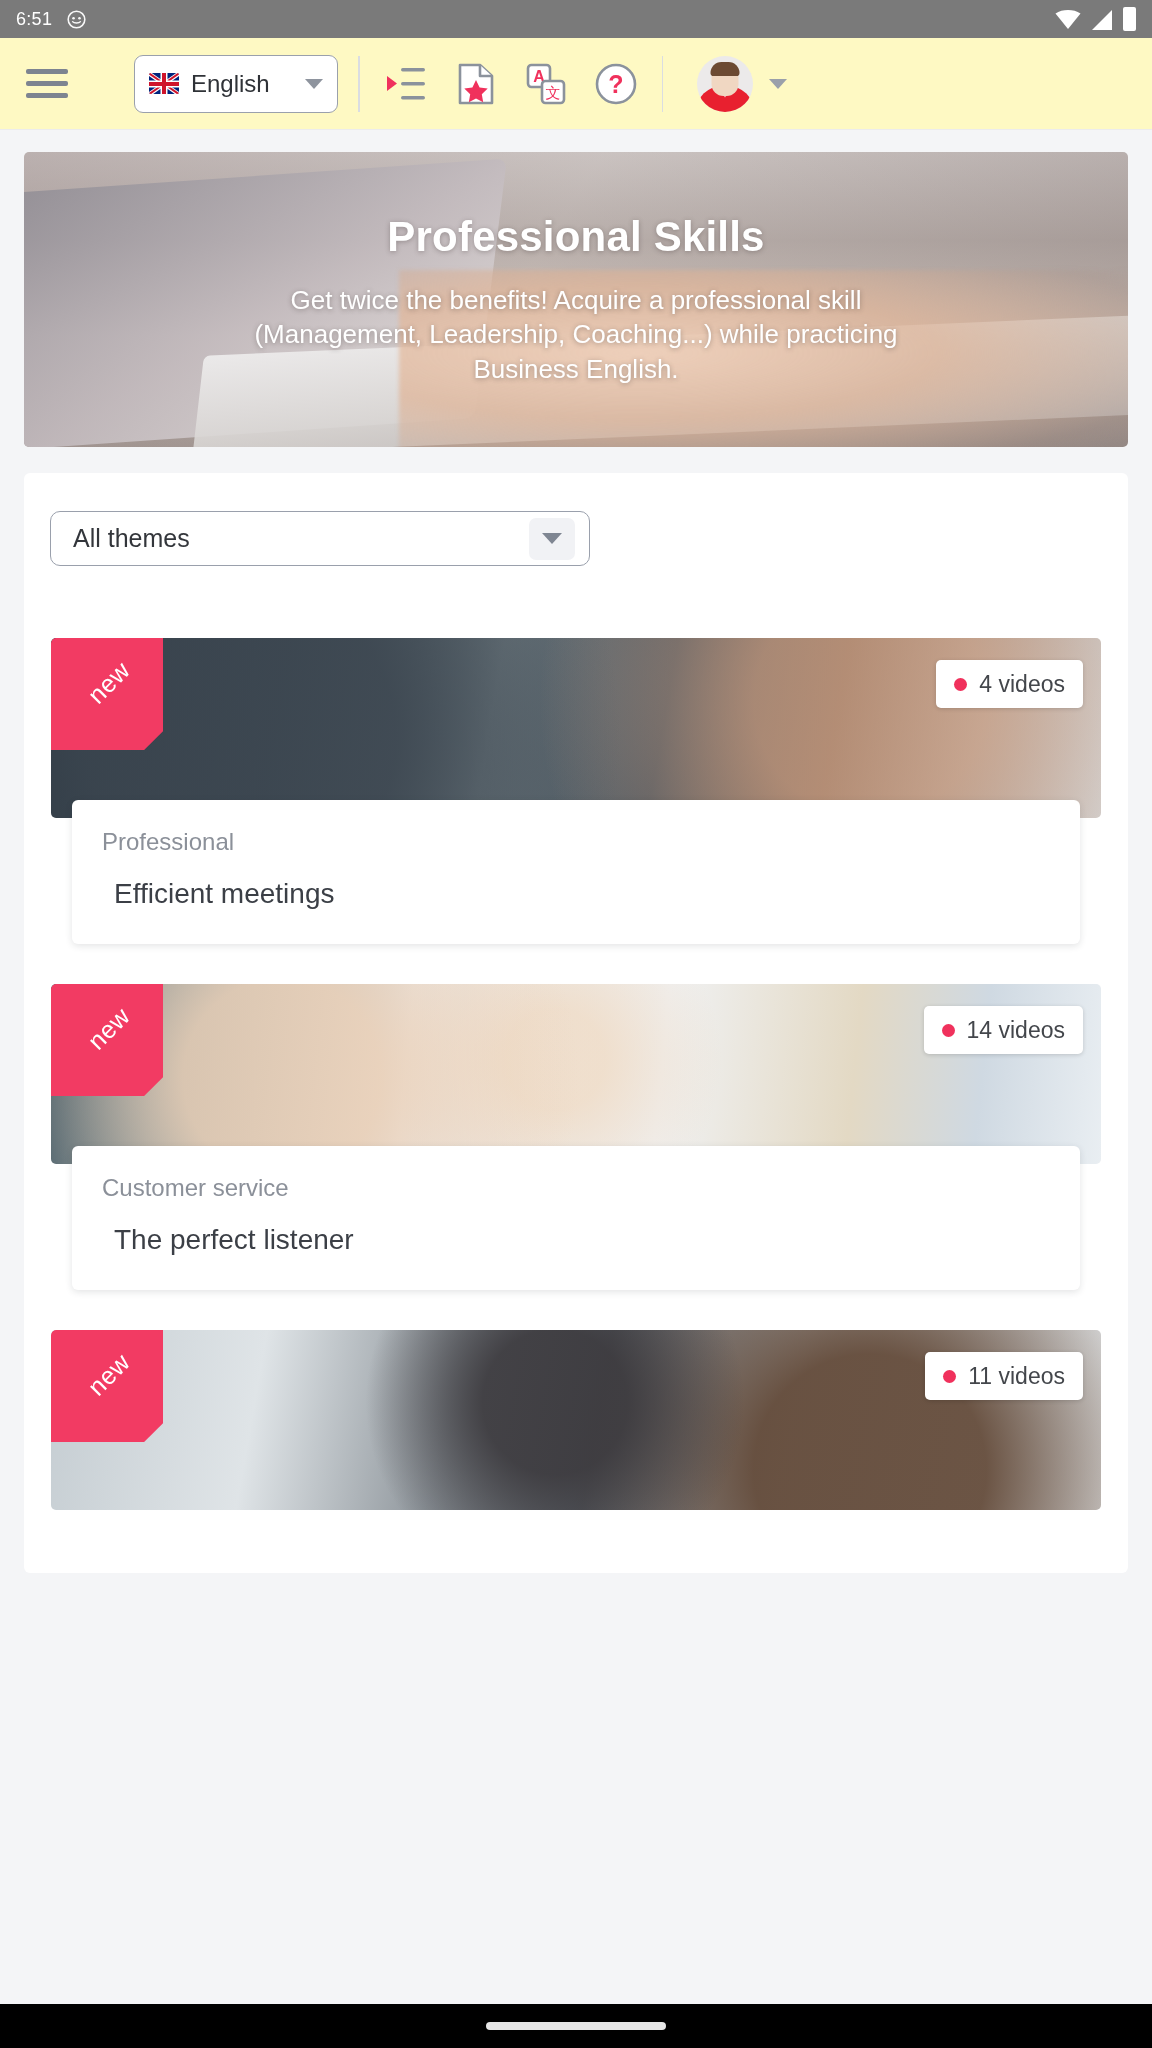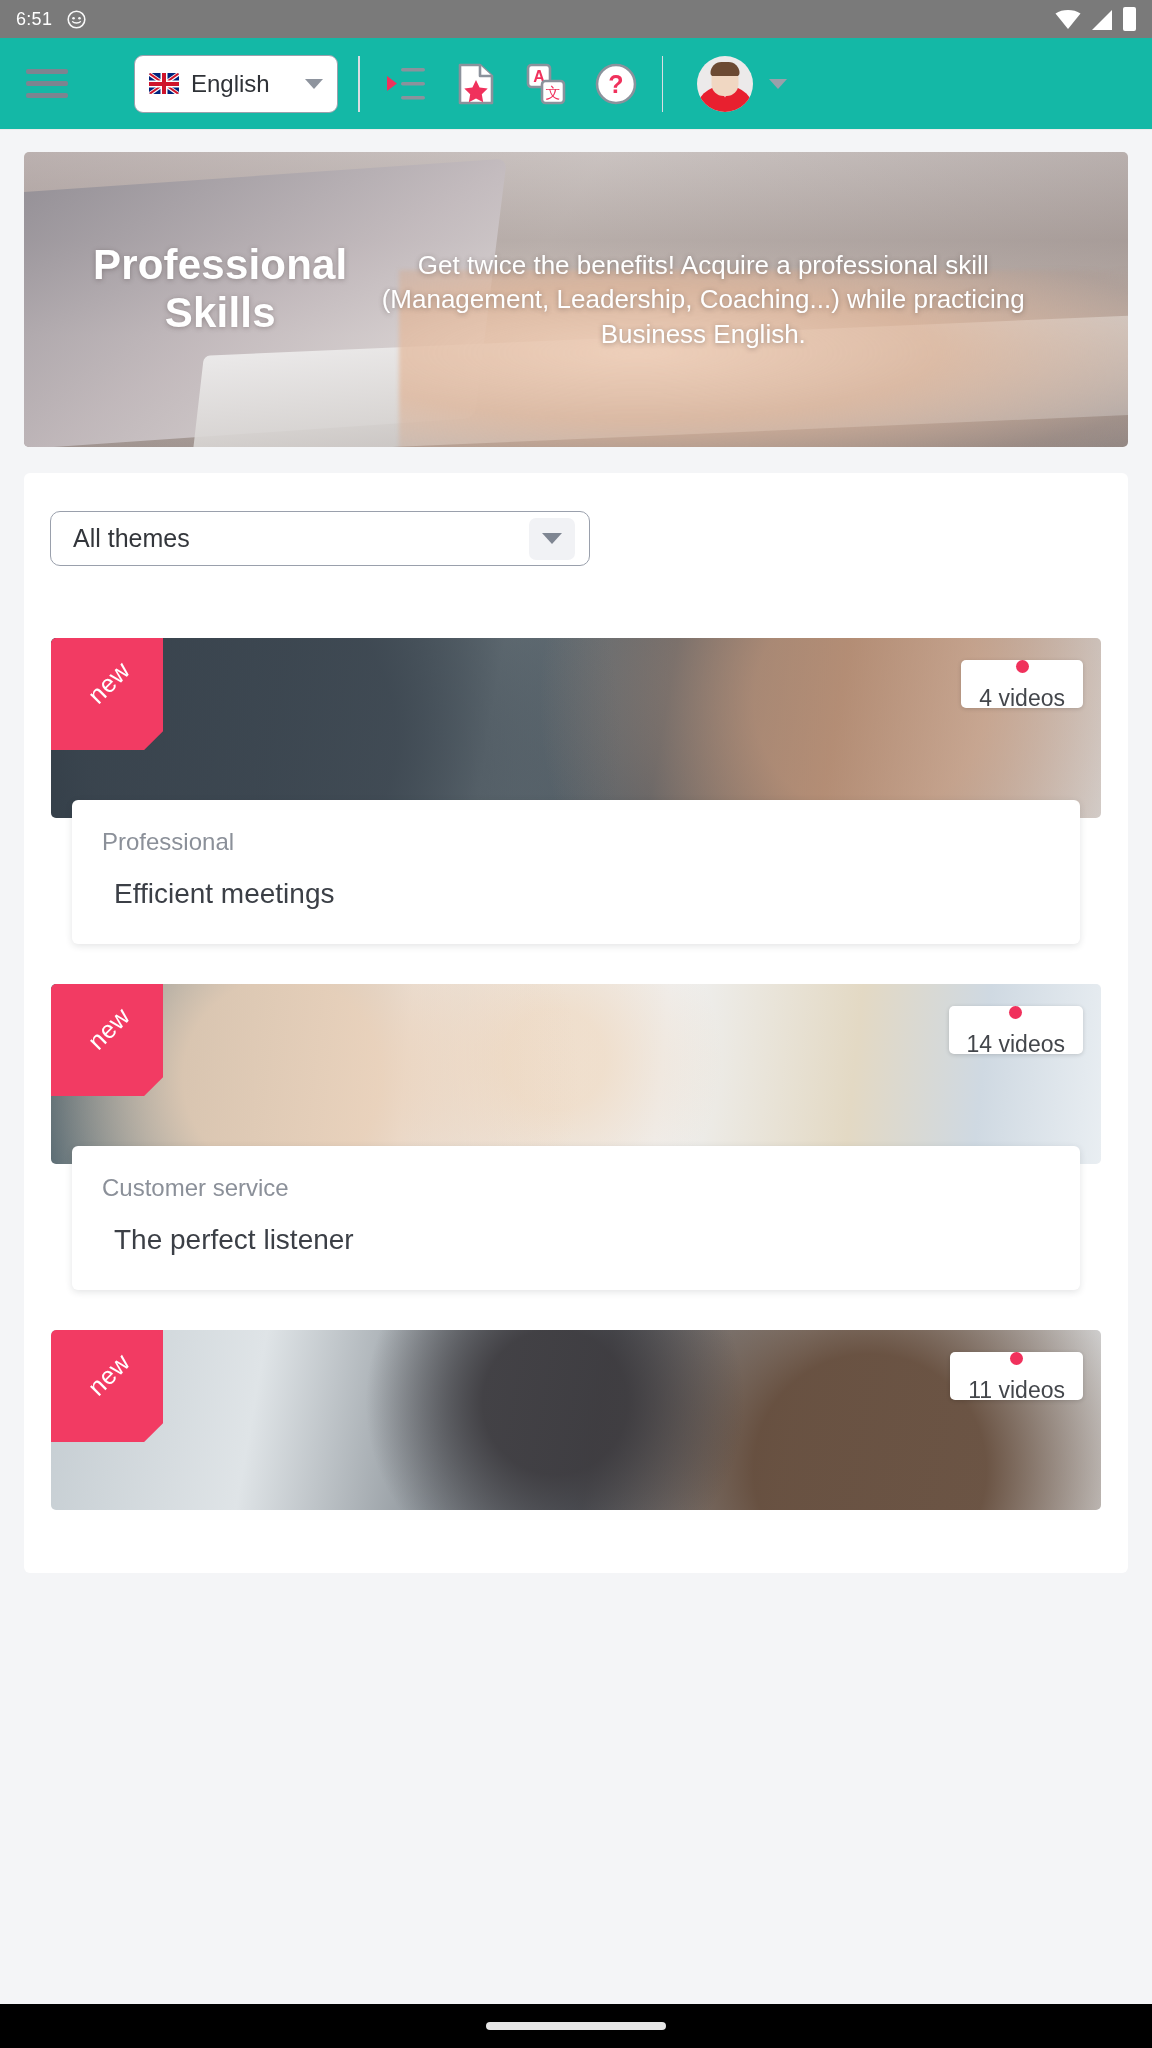--- a/index.html
+++ b/index.html
@@ -19,21 +19,21 @@
   }
   .sb-time { font-size: 18px; }
   .sb-emoji { margin-left: 14px; font-size: 20px; opacity: .95; display:flex; }
   .sb-right { margin-left: auto; display: flex; align-items: center; gap: 9px; }
   .ico-wifi { width: 26px; height: 20px; }
   .ico-signal { width: 24px; height: 20px; }
   .ico-batt { width: 13px; height: 24px; background: #fff; border-radius: 2px; }
 
   
   .appbar {
-    height: 92px; background: #14b8a6;
+    height: 92px; background: #fef9c3;
     display: flex; align-items: center; padding: 0 26px;
     border-bottom: 1px solid #ececec;
   }
   .hamburger { width: 42px; display: flex; flex-direction: column; gap: 7px; cursor: pointer; }
   .hamburger span { display: block; height: 5px; border-radius: 2px; background: #7d8490; }
 
   .lang-select {
     margin-left: 66px;
     width: 204px; height: 58px;
     border: 1.5px solid #9aa0ac; border-radius: 9px;
@@ -90,21 +90,21 @@
     background: radial-gradient(ellipse at 30% 40%, rgba(238,206,184,.95) 0%, rgba(223,181,153,.75) 38%, rgba(170,140,124,.18) 72%, rgba(0,0,0,0) 80%);
     filter: blur(2px);
   }
   .hero-kb {
     position: absolute; left: 16%; bottom: 4%; width: 86%; height: 34%;
     background: linear-gradient(175deg, #efeeee 0%, #d9d6d4 48%, #bdb7b5 100%);
     transform: skewX(-9deg) rotate(-2.5deg); border-radius: 6px; opacity: .9;
   }
   .hero-content {
     position: absolute; inset: 0; z-index: 5;
-    display: flex; flex-direction: row; align-items: center; justify-content: center;
+    display: flex; flex-direction: column; align-items: center; justify-content: center;
     padding: 0 69px; text-align: center;
   }
   .hero-title {
     color: #ffffff; font-size: 42px; font-weight: 700; letter-spacing: .2px;
     text-shadow: 0 1px 5px rgba(60,50,48,.35); margin-bottom: 22px;
   }
   .hero-sub {
     color: #ffffff; font-size: 26px; line-height: 1.32; font-weight: 400; max-width: 740px;
     text-shadow: 0 1px 5px rgba(60,50,48,.42);
   }
@@ -161,21 +161,20 @@
   .ribbon-text {
     position: absolute; left: 8px; top: 30px; width: 100px;
     transform: rotate(-45deg); transform-origin: center;
     color: #fff; font-size: 25px; text-align: center; letter-spacing: .4px;
   }
   .vid-badge {
     position: absolute; right: 18px; top: 22px; z-index: 4;
     background: #ffffff; border-radius: 5px; height: 48px;
     display: flex; align-items: center; gap: 12px; padding: 0 18px;
     box-shadow: 0 1px 4px rgba(0,0,0,.16);
-    flex-direction: column;
   }
   .vid-dot { width: 13px; height: 13px; border-radius: 50%; background: #f0315c; flex: none; }
   .vid-text { font-size: 23px; color: #43464b; white-space: nowrap; }
 
   .card-body {
     background: #fff; border-radius: 6px; margin: -18px 22px 0 22px;
     position: relative; z-index: 3;
     box-shadow: 0 2px 7px rgba(40,45,55,.13);
     padding: 28px 30px 34px 30px;
   }

